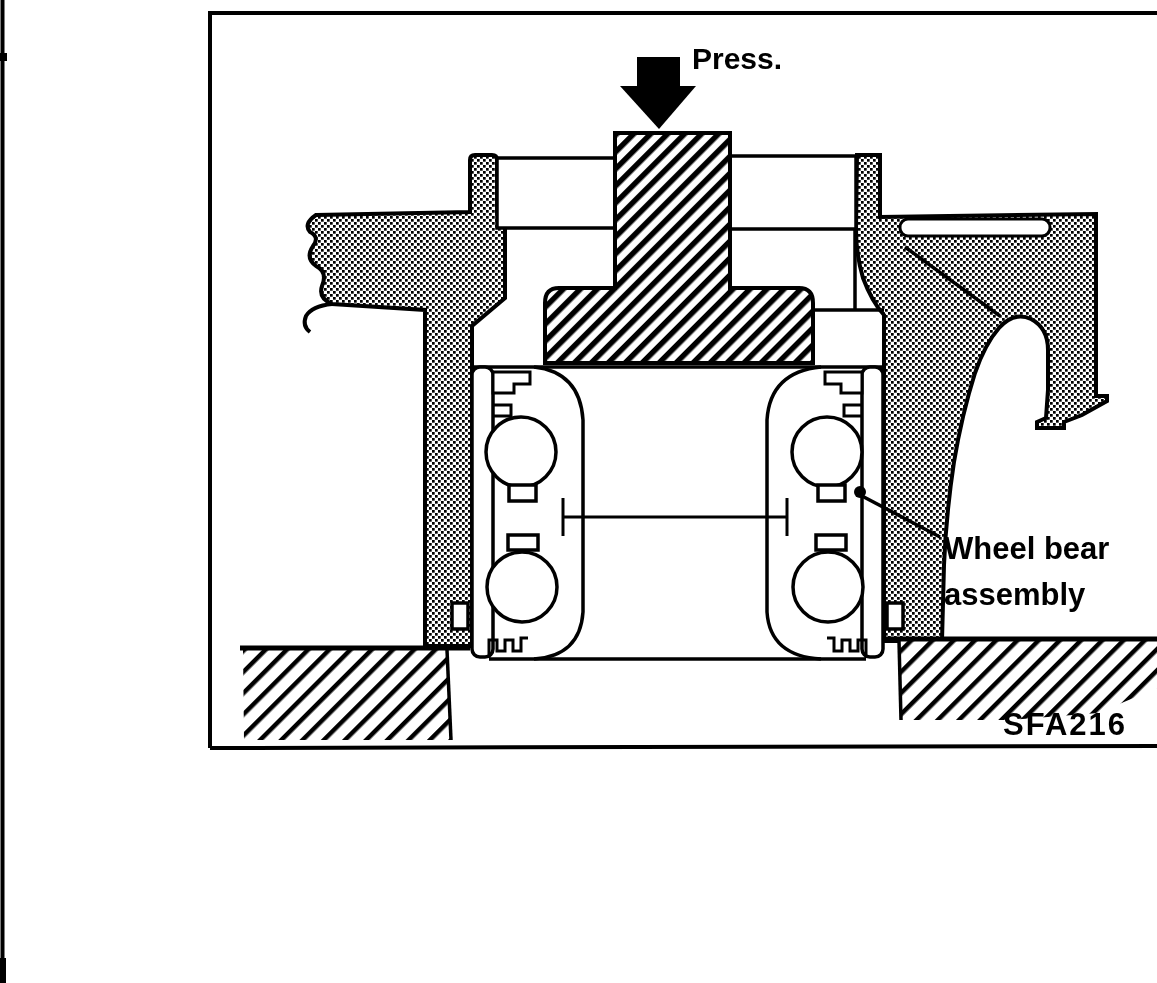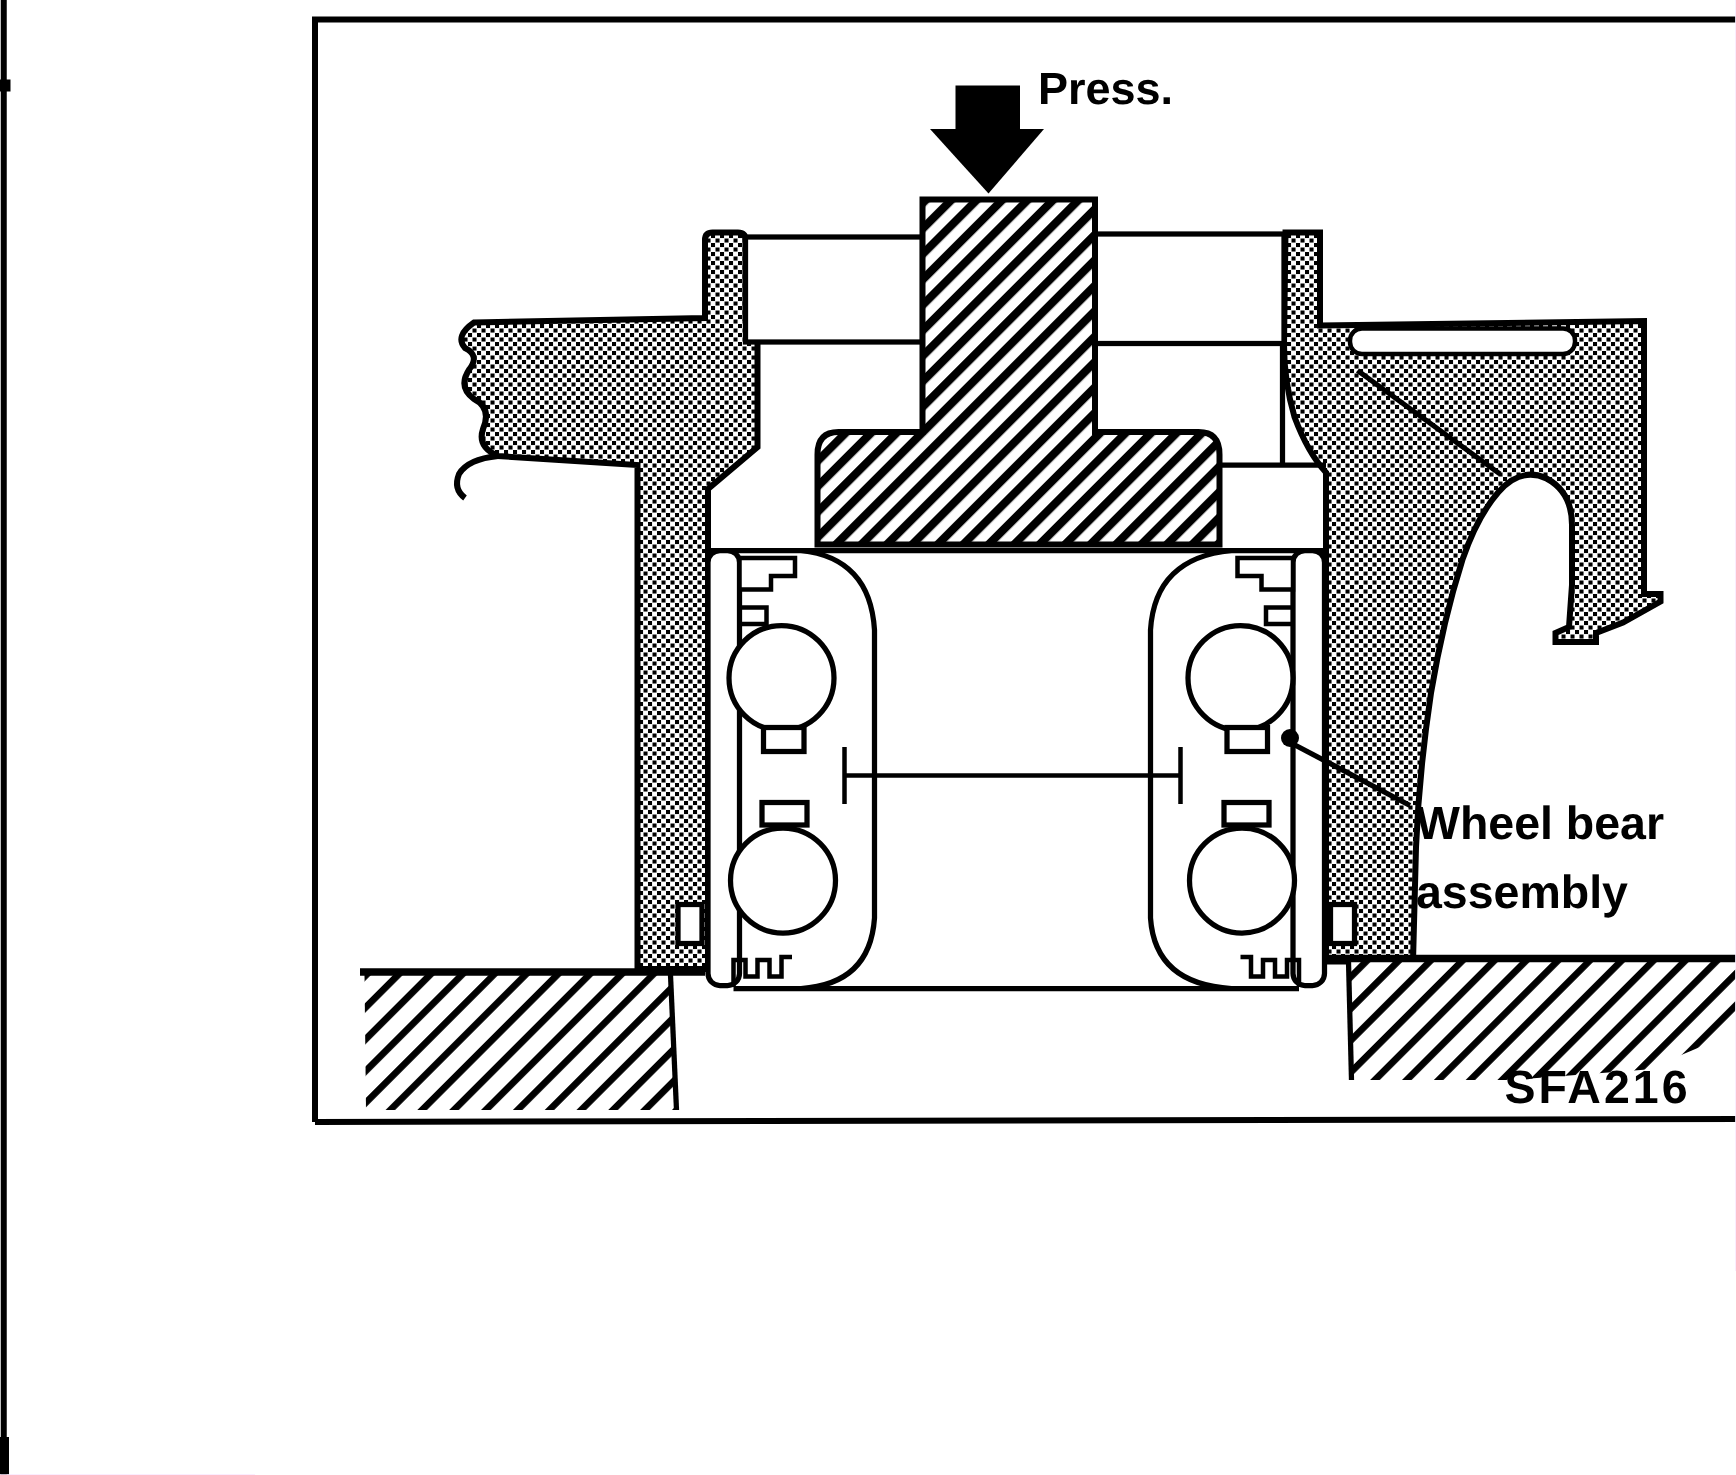--- a/index.html
+++ b/index.html
@@ -1,19 +1,19 @@
 <!DOCTYPE html>
 <html><head>
 <meta charset="utf-8">
 <style>
   html,body{margin:0;padding:0;background:#ffffff;}
   .page{
     position:relative;
     width:1157px;height:983px;
-    background:#f0abfc;
+    background:#7dd3fc;
     overflow:hidden;
     font-family:"Liberation Sans", sans-serif;
   }
   svg text{
     font-family:"Liberation Sans","DejaVu Sans",sans-serif;
     font-weight:bold;
     fill:#000000;
   }
 </style>
 </head>

